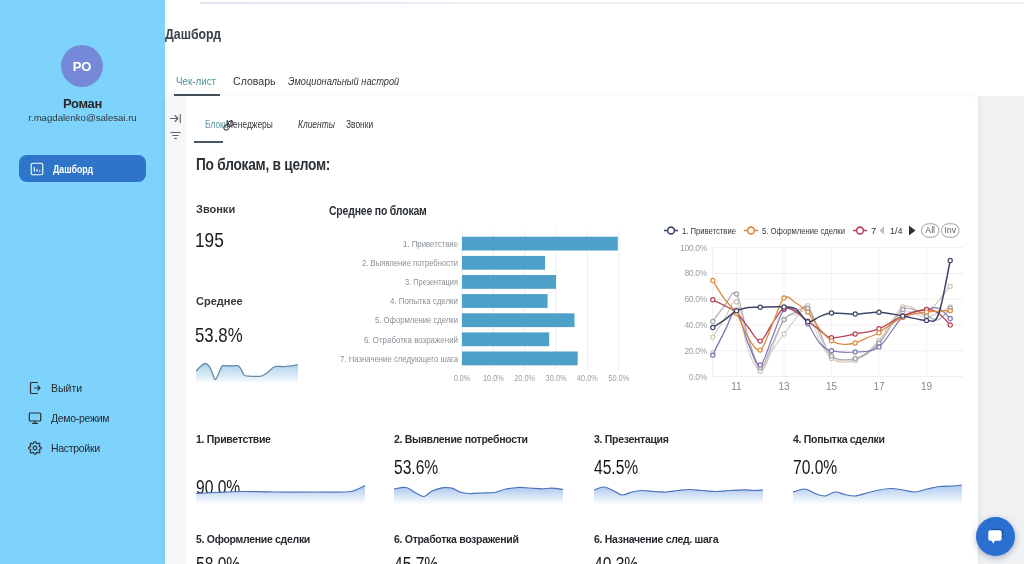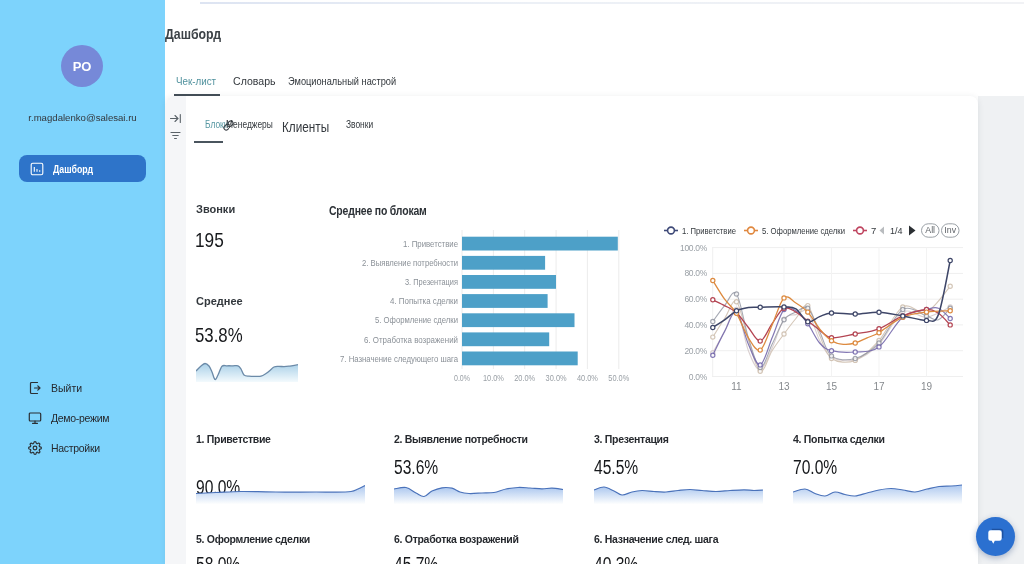--- a/index.html
+++ b/index.html
@@ -8,20 +8,21 @@
   .abs { position:absolute; }
   .sx { display:inline-block; transform-origin:0 50%; }
 </style>
 </head>
 <body>
 
 <div class="abs" style="left:200px;top:2px;width:824px;height:2px;background:linear-gradient(to right,#dde4f2,#ecf0f6 40%,#f1f2f5);"></div>
 
 <div class="abs" style="left:0;top:0;width:165px;height:564px;background:#7dd3fc;">
   <div class="abs" style="left:61px;top:45px;width:42px;height:42px;border-radius:50%;background:#7689d8;color:#fff;font-weight:bold;font-size:13px;display:flex;align-items:center;justify-content:center;">РО</div>
+  <div class="abs" style="left:0;top:96px;width:165px;text-align:center;font-weight:bold;font-size:13px;color:#26292e;letter-spacing:-0.3px;">Роман</div>
   <div class="abs" style="left:0;top:112px;width:165px;text-align:center;font-size:9.6px;color:#33373c;">r.magdalenko@salesai.ru</div>
   <div class="abs" style="left:19px;top:155px;width:127px;height:27px;background:#2e74c9;border-radius:8px;color:#fff;display:flex;align-items:center;">
     <svg style="margin-left:11px;" width="14" height="14" viewBox="0 0 14 14">
         <rect x="1.2" y="1.2" width="11.6" height="11.6" rx="1.6" fill="none" stroke="#fff" stroke-width="1.1"></rect>
         <line x1="4.3" y1="5" x2="4.3" y2="9.8" stroke="#fff" stroke-width="1.1"></line>
         <line x1="7" y1="7" x2="7" y2="9.8" stroke="#fff" stroke-width="1.1"></line>
         <line x1="9.7" y1="8.3" x2="9.7" y2="9.8" stroke="#fff" stroke-width="1.1"></line>
       </svg>
     <span class="sx" style="margin-left:9px;font-size:11px;font-weight:bold;transform:scaleX(0.8);">Дашборд</span>
   </div>
@@ -45,21 +46,21 @@
         <circle cx="12" cy="12" r="3.2"></circle>
         <path d="M19.4 15a1.65 1.65 0 0 0 .33 1.82l.06.06a2 2 0 1 1-2.83 2.83l-.06-.06a1.65 1.65 0 0 0-1.82-.33 1.65 1.65 0 0 0-1 1.51V21a2 2 0 1 1-4 0v-.09A1.65 1.65 0 0 0 9 19.4a1.65 1.65 0 0 0-1.82.33l-.06.06a2 2 0 1 1-2.83-2.83l.06-.06a1.65 1.65 0 0 0 .33-1.82 1.65 1.65 0 0 0-1.51-1H3a2 2 0 1 1 0-4h.09A1.65 1.65 0 0 0 4.6 9a1.65 1.65 0 0 0-.33-1.82l-.06-.06a2 2 0 1 1 2.83-2.83l.06.06a1.65 1.65 0 0 0 1.82.33H9a1.65 1.65 0 0 0 1-1.51V3a2 2 0 1 1 4 0v.09a1.65 1.65 0 0 0 1 1.51 1.65 1.65 0 0 0 1.82-.33l.06-.06a2 2 0 1 1 2.83 2.83l-.06.06a1.65 1.65 0 0 0-.33 1.82V9a1.65 1.65 0 0 0 1.51 1H21a2 2 0 1 1 0 4h-.09a1.65 1.65 0 0 0-1.51 1z"></path>
       </svg>
     <span style="margin-left:9px;font-size:10.5px;color:#26292e;letter-spacing:-0.3px;">Настройки</span>
   </div>
 </div>
 
 <div class="abs" style="left:165px;top:26px;font-size:14px;font-weight:bold;color:#3c4247;"><span class="sx" style="transform:scaleX(0.88);">Дашборд</span></div>
 <div class="abs" style="left:176px;top:75px;font-size:11px;color:#51929e;"><span class="sx" style="transform:scaleX(0.89);">Чек-лист</span></div>
 <div class="abs" style="left:233px;top:75px;font-size:11px;color:#33383d;"><span class="sx" style="transform:scaleX(0.96);">Словарь</span></div>
-<div class="abs" style="left:288px;top:75px;font-size:11px;color:#33383d;"><span class="sx" style="transform:scaleX(0.84);">Эмоциональный настрой</span></div>
+<div class="abs" style="left:288px;top:75px;font-size:11px;color:#33383d;font-style:italic;"><span class="sx" style="transform:scaleX(0.84);">Эмоциональный настрой</span></div>
 <div class="abs" style="left:408px;top:75px;font-size:16px;color:#33383d;margin-top:29px;"><span class="sx" style="transform:scaleX(0.84);">Софтовые метрики</span></div>
 <div class="abs" style="left:174px;top:94px;width:46px;height:2px;background:#454f58;"></div>
 
 <div class="abs" style="left:978px;top:96px;width:46px;height:468px;background:#eff1f3;"></div>
 
 <div class="abs" style="left:166px;top:96px;width:812px;height:468px;background:#fff;border-radius:8px 8px 0 0;box-shadow:0 1px 6px rgba(40,50,60,0.10);">
 
   <div class="abs" style="left:0;top:0;width:20px;height:468px;background:#f5f6f8;border-radius:8px 0 0 0;">
     <svg class="abs" style="left:3px;top:16px;" width="13" height="13" viewBox="0 0 13 13" fill="none" stroke="#5a6268" stroke-width="1.1" stroke-linecap="round">
         <path d="M1.5 6.5 h7 M6 3.5 L9 6.5 L6 9.5 M11.3 2.5 v8"></path>
@@ -68,24 +69,25 @@
         <path d="M2 3.5 h9 M3.8 6.5 h5.4 M5.6 9.5 h1.8"></path>
       </svg>
   </div>
 
   <div class="abs" style="left:30px;top:23px;font-size:10px;color:#5898a3;margin-left:9px;"><span class="sx" style="transform:scaleX(0.84);">Блоки</span></div>
   <svg class="abs" style="left:57px;top:24px;" width="11" height="11" viewBox="0 0 24 24" fill="none" stroke="#3a4045" stroke-width="2.4" stroke-linecap="round">
       <path d="M10 13a5 5 0 0 0 7.54.54l3-3a5 5 0 0 0-7.07-7.07l-1.72 1.71"></path>
       <path d="M14 11a5 5 0 0 0-7.54-.54l-3 3a5 5 0 0 0 7.07 7.07l1.71-1.71"></path>
     </svg>
   <div class="abs" style="left:60px;top:23px;font-size:10px;color:#33383d;"><span class="sx" style="transform:scaleX(0.84);">Менеджеры</span></div>
-  <div class="abs" style="left:116px;top:23px;font-size:14px;color:#33383d;"><span class="sx" style="transform:scaleX(0.84);">Клиенты</span></div>
+  <div class="abs" style="left:132px;top:23px;font-size:10px;color:#33383d;font-style:italic;"><span class="sx" style="transform:scaleX(0.84);">Клиенты</span></div>
   <div class="abs" style="left:179.5px;top:23px;font-size:10px;color:#33383d;"><span class="sx" style="transform:scaleX(0.84);">Звонки</span></div>
   <div class="abs" style="left:28px;top:44.5px;width:29px;height:2px;background:#4a555e;"></div>
 
+  <div class="abs" style="left:30px;top:59px;font-size:16.5px;font-weight:bold;color:#2c3136;letter-spacing:-0.3px;"><span class="sx" style="transform:scaleX(0.83);">По блокам, в целом:</span></div>
 
   <div class="abs" style="left:30px;top:107px;font-size:11px;font-weight:bold;color:#33383d;">Звонки</div>
   <div class="abs" style="left:29px;top:132px;font-size:21px;color:#17191c;"><span class="sx" style="transform:scaleX(0.82);">195</span></div>
   <div class="abs" style="left:30px;top:199px;font-size:11px;font-weight:bold;color:#33383d;">Среднее</div>
   <div class="abs" style="left:29px;top:226.5px;font-size:21px;color:#17191c;"><span class="sx" style="transform:scaleX(0.8);">53.8%</span></div>
   <svg class="abs" style="left:30px;top:260px;" width="102" height="26" viewBox="196 356 102 26">
     <defs>
         <linearGradient id="gmain" x1="0" y1="0" x2="0" y2="1">
           <stop offset="0" stop-color="#a9d0e8"></stop>
           <stop offset="1" stop-color="#f3fafd"></stop>

